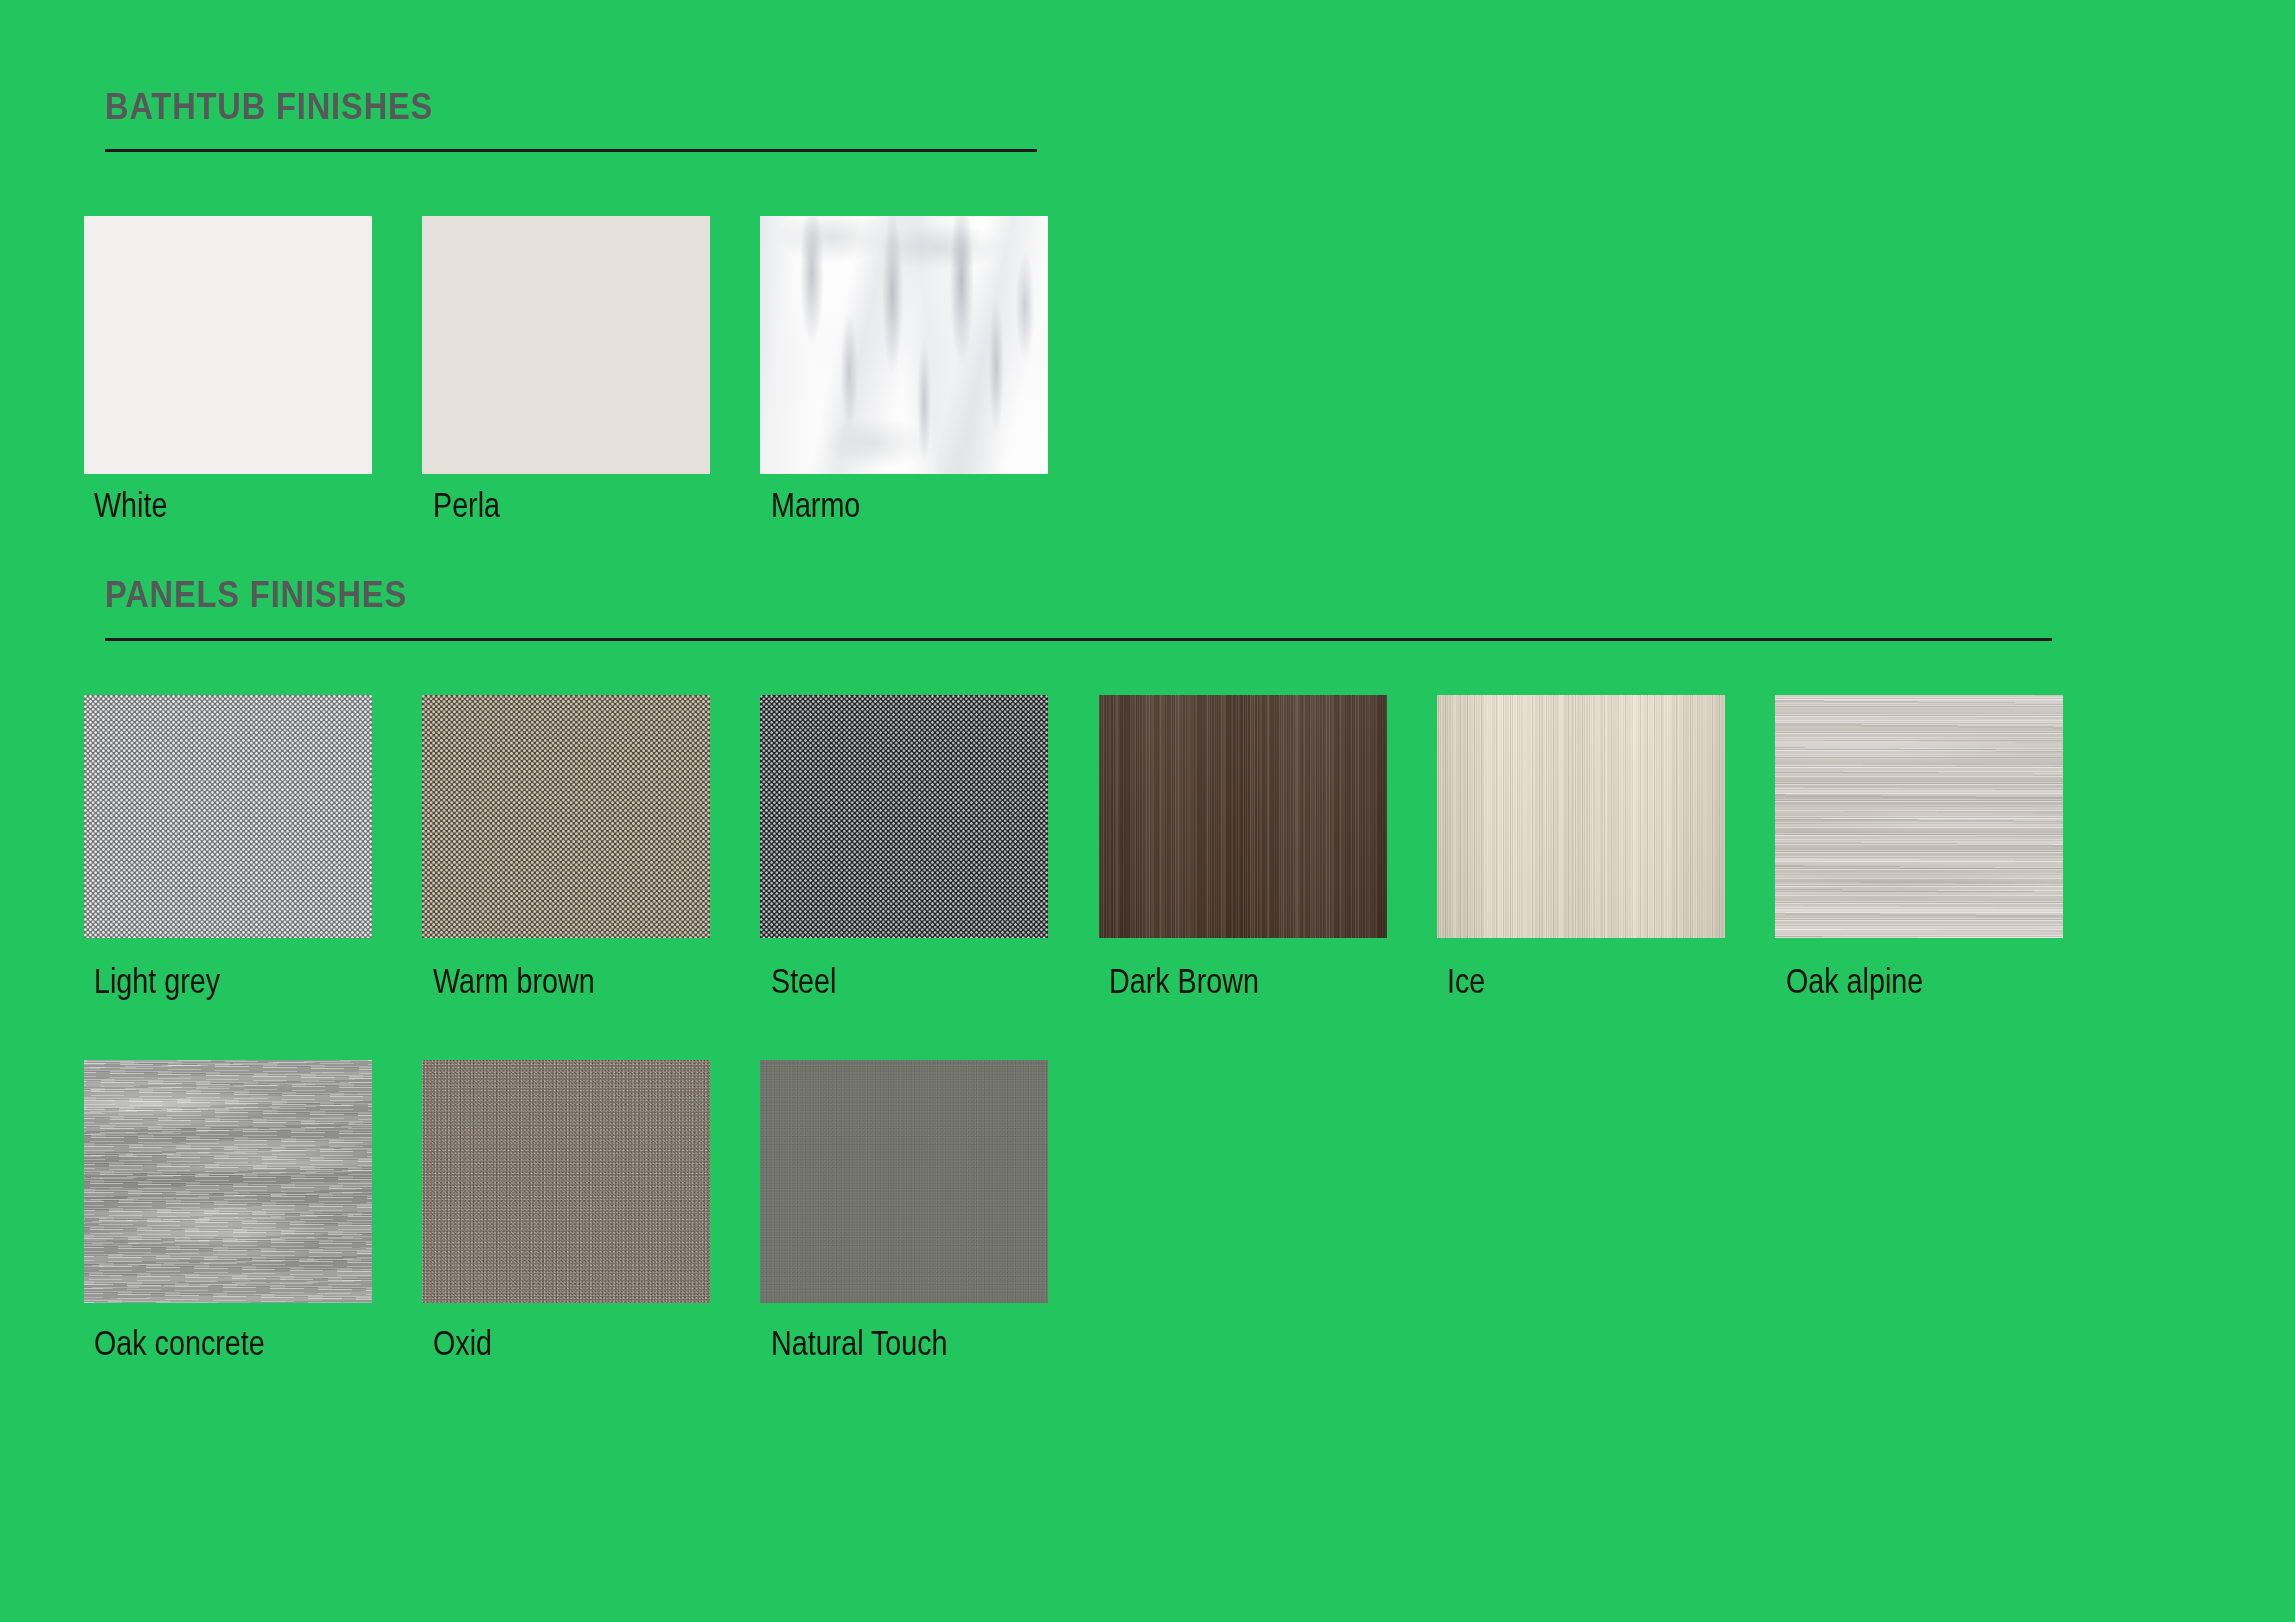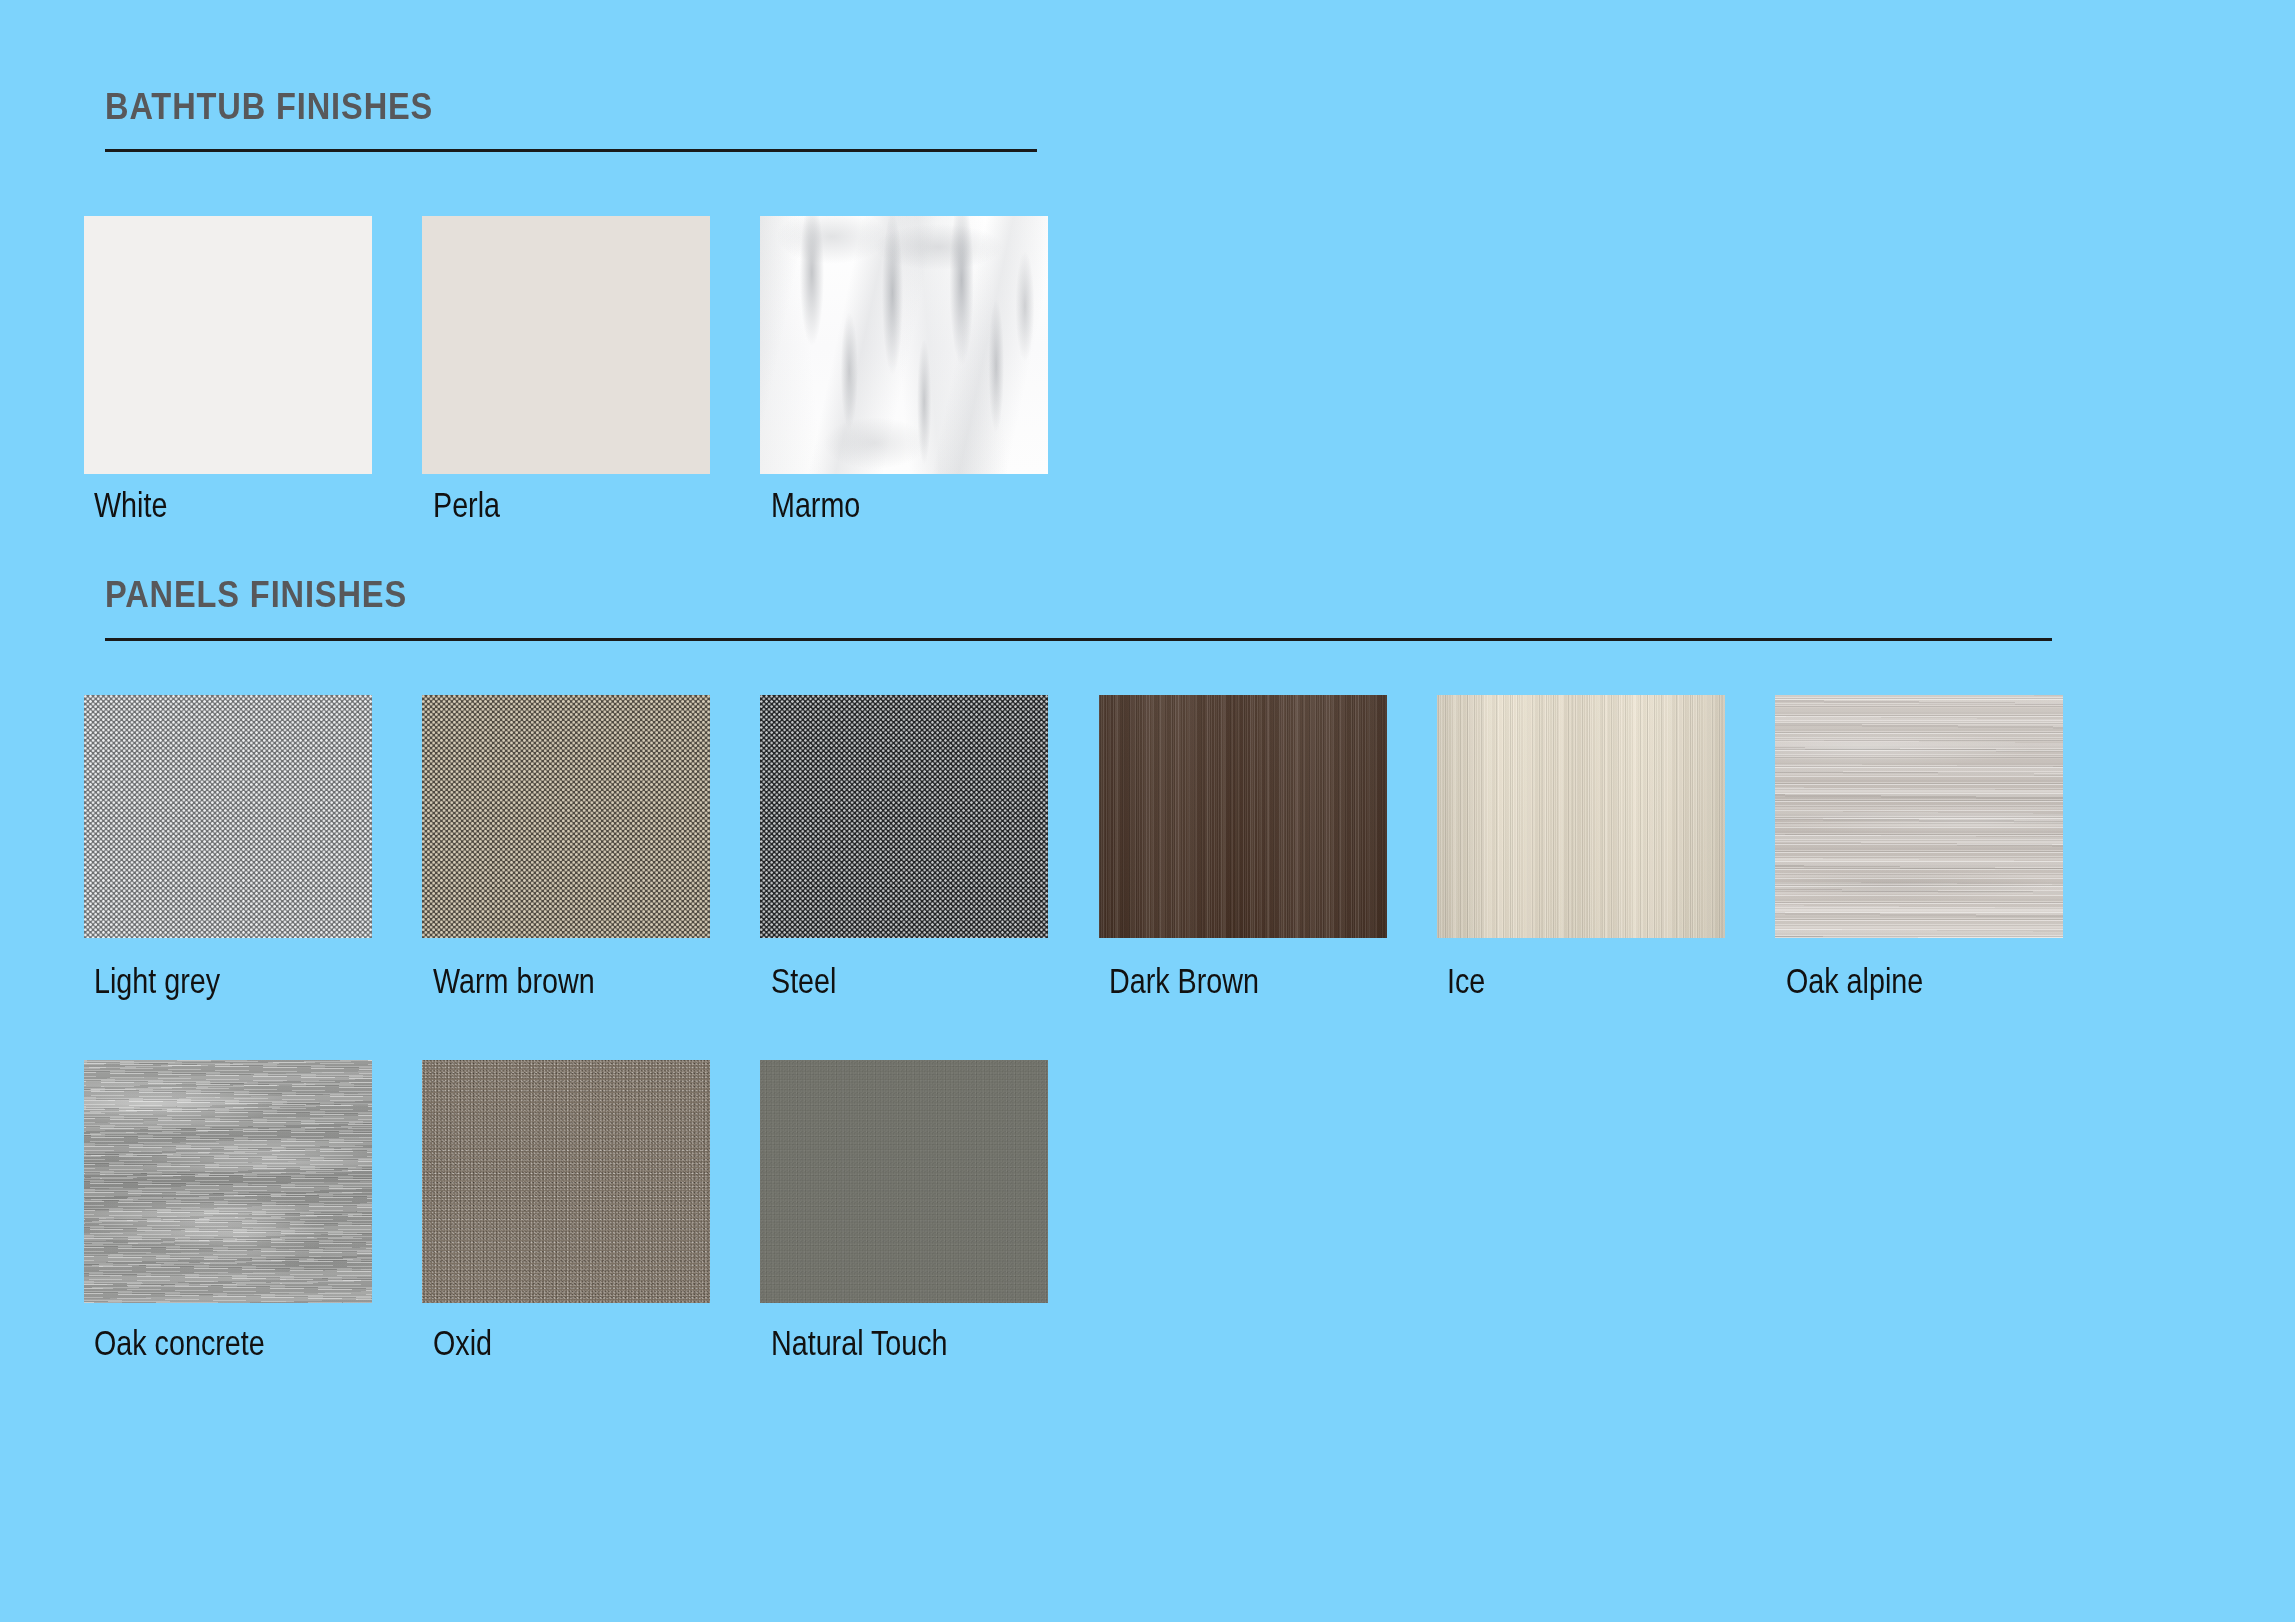--- a/index.html
+++ b/index.html
@@ -12,21 +12,21 @@
     height: 1623px;
     position: relative;
     overflow: hidden;
     font-family: "Liberation Sans", sans-serif;
     -webkit-font-smoothing: antialiased;
   }
 
   .page {
     position: absolute;
     inset: 0;
-    background: #7dd3fc;
+    background: #22c55e;
   }
 
   
   .section {
     position: absolute;
     left: 0;
     top: 0;
     width: 100%;
   }
   .section-title {

